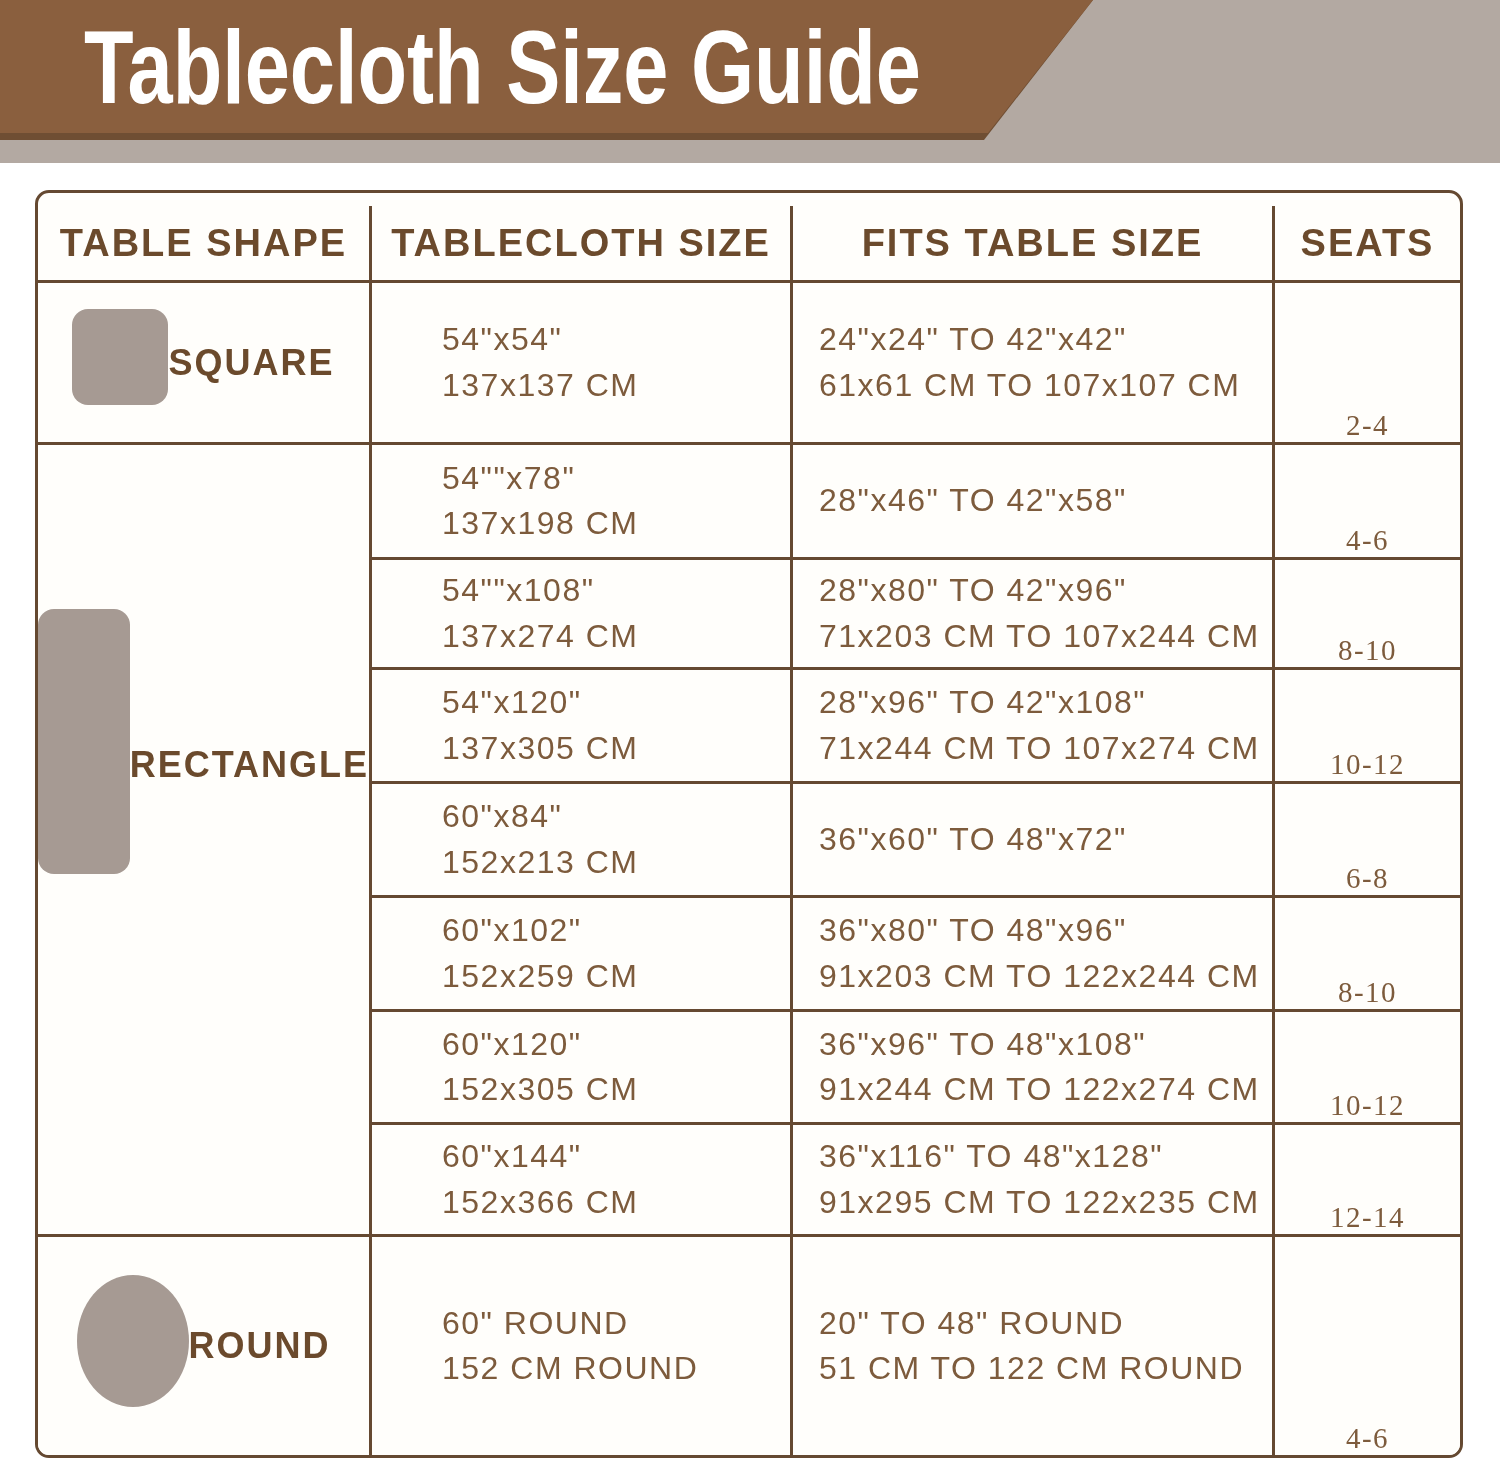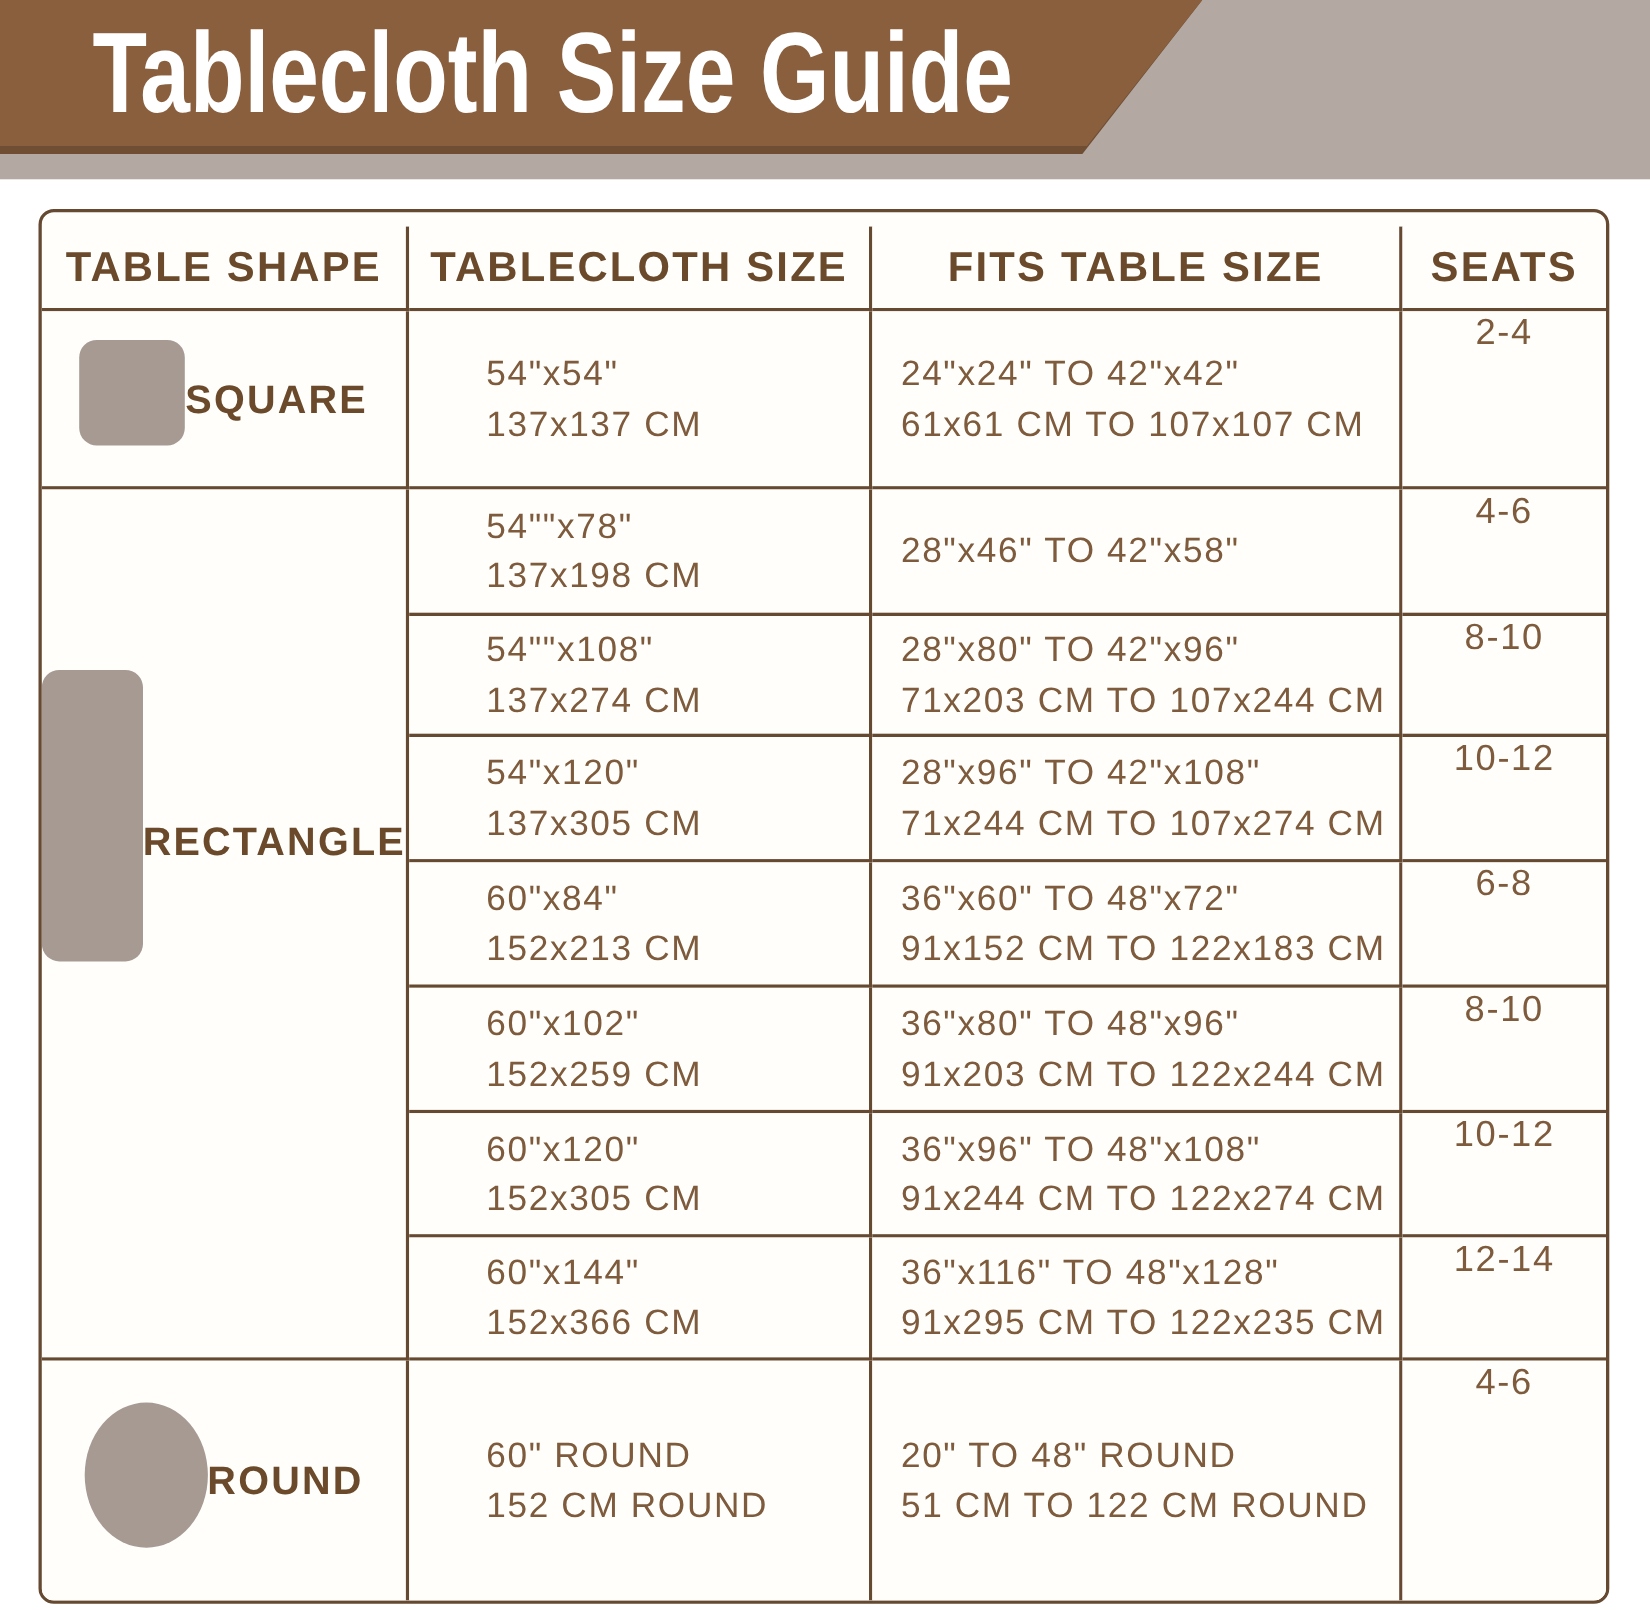--- a/index.html
+++ b/index.html
@@ -62,23 +62,24 @@
   }
   .size-cell{
     display:flex;flex-direction:column;justify-content:center;
     padding-left:70px;
     font-size:32px;letter-spacing:1.5px;line-height:1.42;
     color:var(--cell-text,#7D5B3C);
     white-space:nowrap;
   }
   .fits-cell{padding-left:26px;}
   .seats-cell{
-    display:flex;align-items:flex-start;justify-content:center;
-    font-size:33px;letter-spacing:1.5px;
+    display:flex;align-items:flex-end;justify-content:center;
+    font-size:29px;letter-spacing:1.5px;
     color:var(--cell-text,#7D5B3C);
+    font-family:Liberation Serif, serif;
   }
   .shape-cell{
     display:flex;flex-direction:row;align-items:center;justify-content:center;
   }
   .shape-cell.rect{padding-bottom:150px;}
   .shape-label{
     font-size:36px;font-weight:700;letter-spacing:2px;
     color:var(--header-text,#6B4A2C);
   }
   .swatch{background:var(--icon,#A69A93);}
@@ -160,21 +161,20 @@
     <div class="cell seats-cell last-col">
       <span>10-12</span>
     </div>
 
     <div class="cell size-cell">
       <span>60"x84"</span>
       <span>152x213 CM</span>
     </div>
     <div class="cell size-cell fits-cell">
       <span>36"x60" TO 48"x72"</span>
-      <span>91x152 CM TO 122x183 CM</span>
     </div>
     <div class="cell seats-cell last-col">
       <span>6-8</span>
     </div>
 
     <div class="cell size-cell">
       <span>60"x102"</span>
       <span>152x259 CM</span>
     </div>
     <div class="cell size-cell fits-cell">

